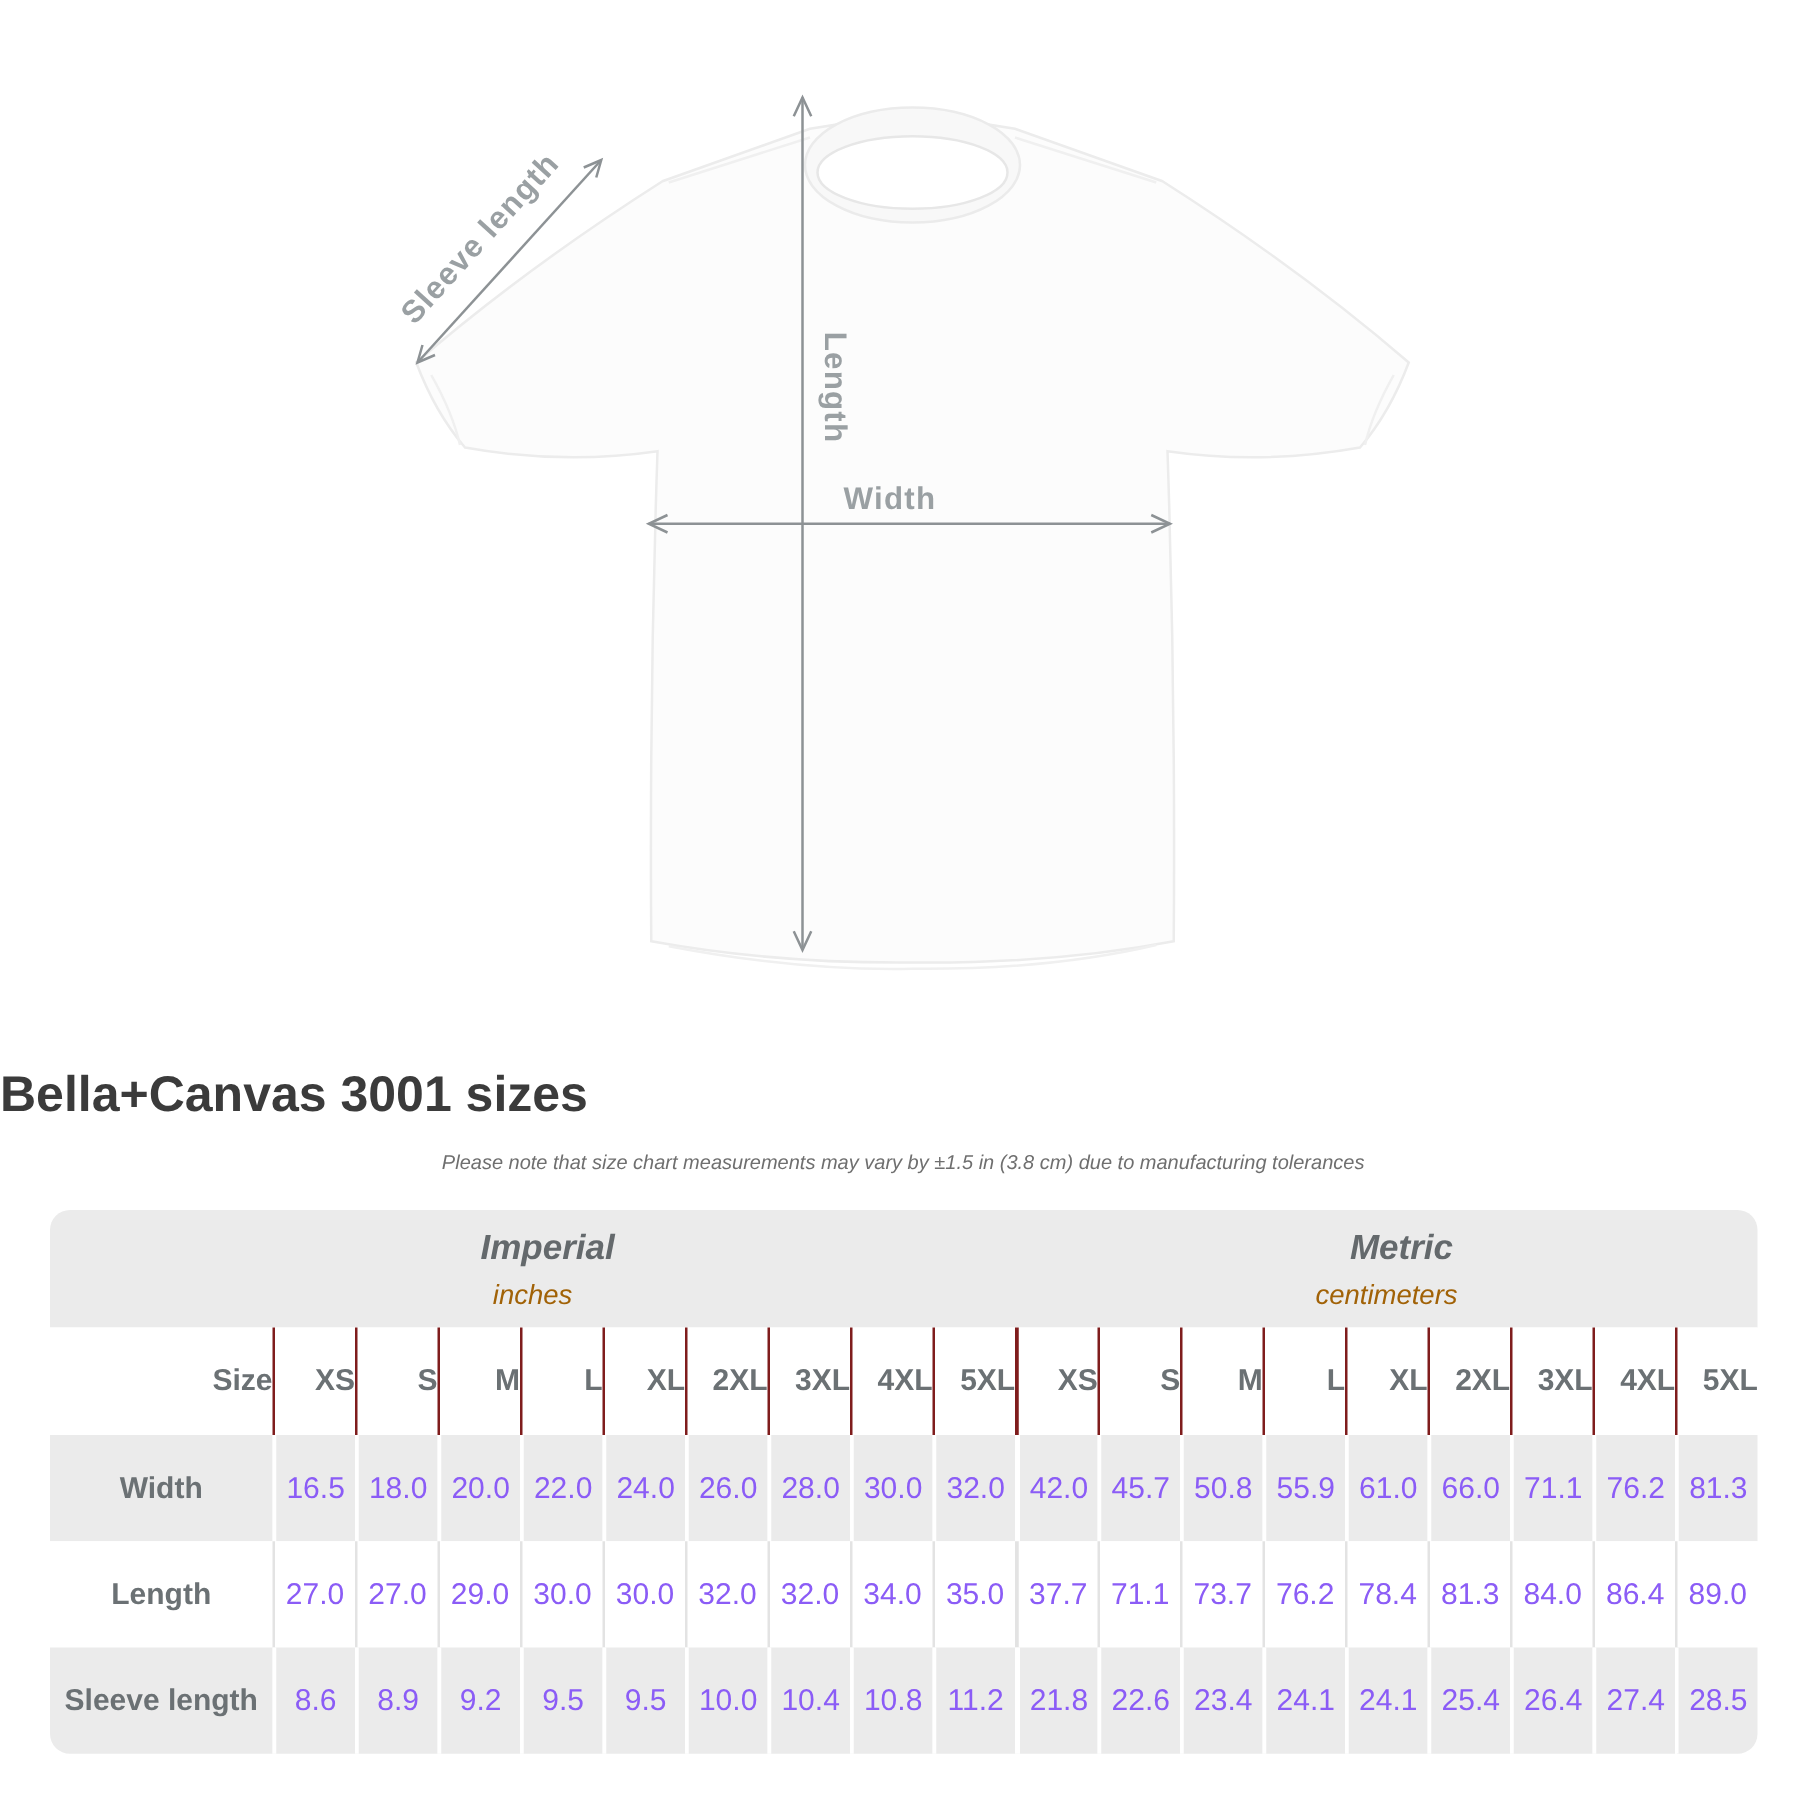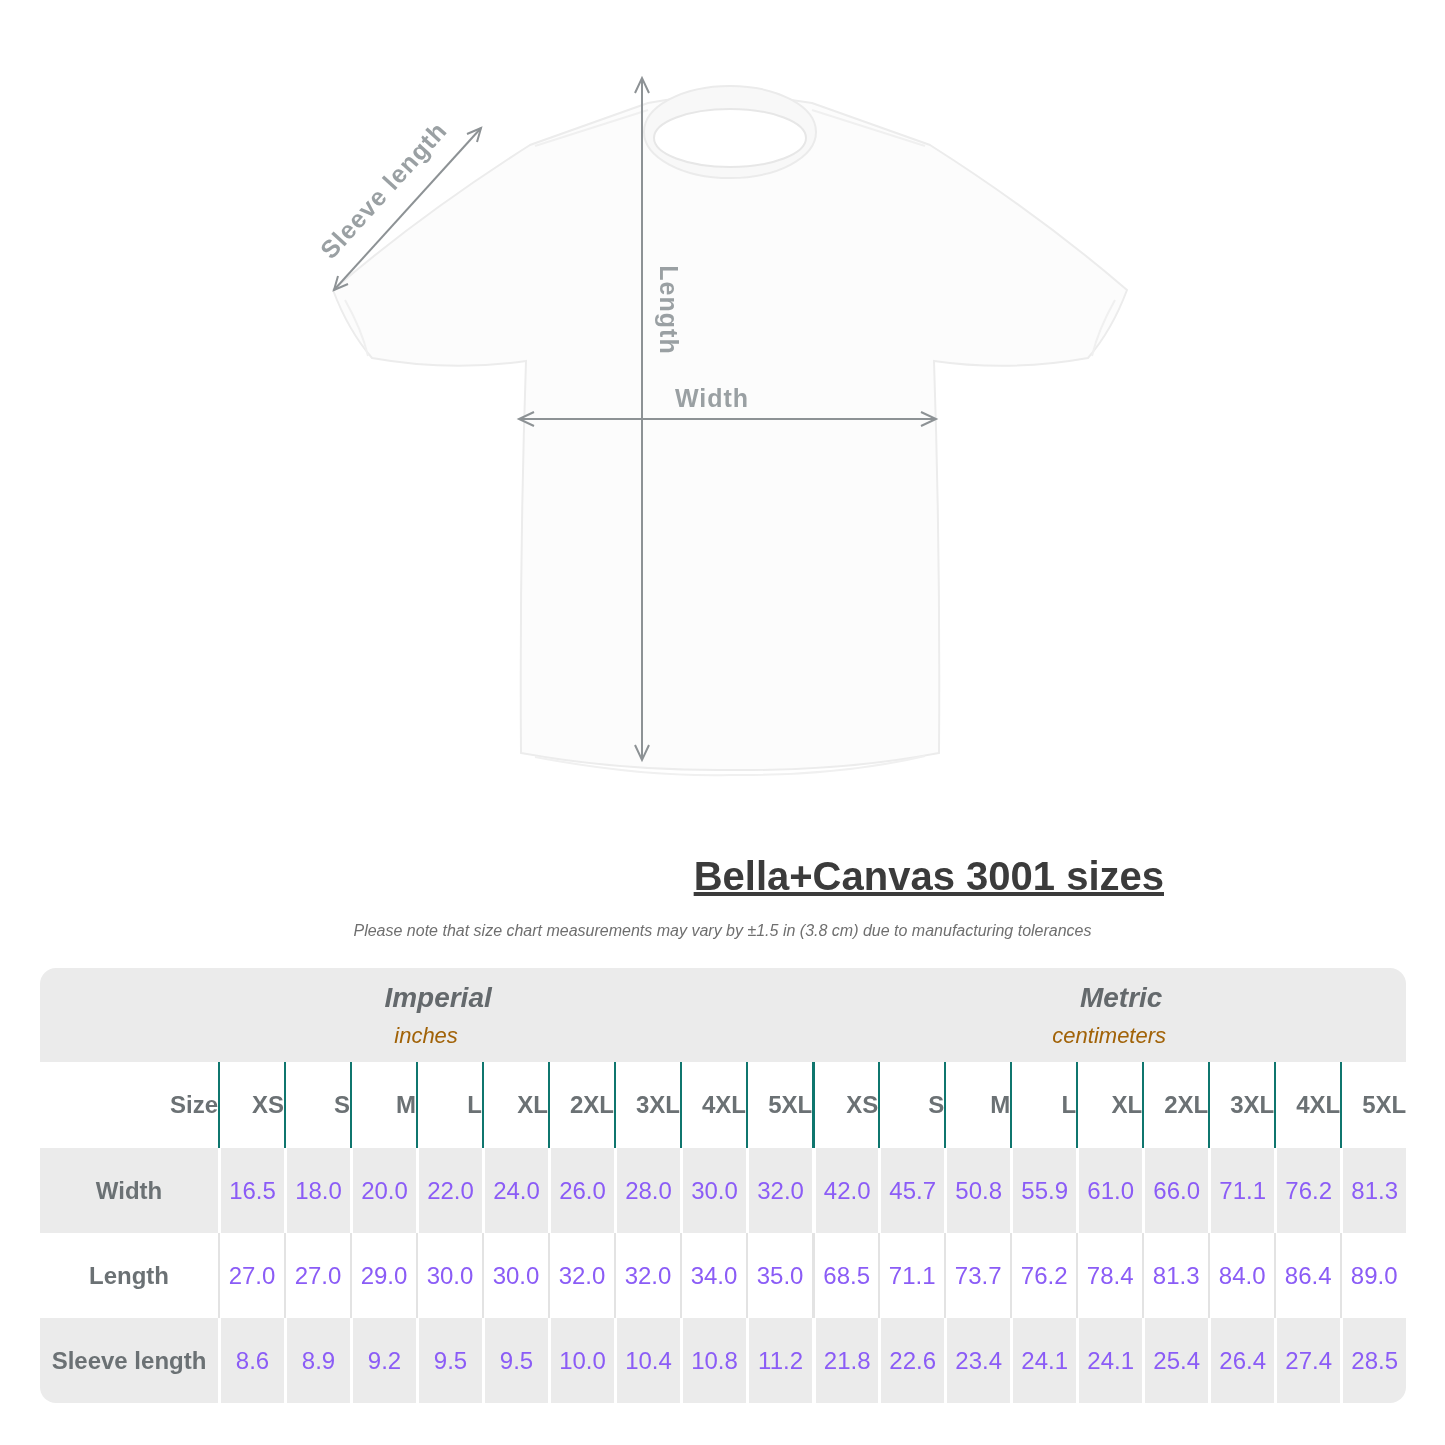--- a/index.html
+++ b/index.html
@@ -6,22 +6,22 @@
   body {
     width:1445px; height:1445px; position:relative; overflow:hidden;
     font-family:"Liberation Sans", sans-serif;
   }
   .diagram-svg { position:absolute; left:0; top:0; }
   .dlabel {
     font-family:"Liberation Sans", sans-serif;
     font-size:25px; font-weight:bold; fill:#9aa0a3; letter-spacing:1px;
   }
   .page-title {
-    position:absolute; top:854px; left:0; width:1164px; text-align:right;
-    font-size:40px; font-weight:bold; color:#3b3b3b;text-decoration:underline;
+    position:absolute; top:854px; left:0; width:1164px; text-align:left;
+    font-size:40px; font-weight:bold; color:#3b3b3b;
   }
   .page-subtitle {
     position:absolute; top:922px; left:0; width:1445px; text-align:center;
     font-size:16px; font-style:italic; color:#6f6f6f;
   }
   table.size-chart {
     position:absolute; top:968px; left:40px; width:1366px;
     table-layout:fixed; border-collapse:separate; border-spacing:0;
   }
   col.c-label { width:178px; }
@@ -32,21 +32,21 @@
   }
   tr.r-units td:first-child { border-top-left-radius:16px; }
   tr.r-units td:last-child  { border-top-right-radius:16px; }
   .unit-name { font-size:28px; font-weight:bold; font-style:italic; color:#64696c;margin-left:24px; }
   .unit-sub  { font-size:22px; font-style:italic; color:#a16207; margin-top:9px; }
   tr.r-sizes th {
     background:#ffffff; height:86px; padding:0;
     font-size:24px; font-weight:bold; color:#6b7174;
     text-align:right; vertical-align:middle;
   }
-  tr.r-sizes th.sz { border-left:2px solid #0f766e; }
+  tr.r-sizes th.sz { border-left:2px solid #7f1d1d; }
   tr.r-sizes th.sz.grp { border-left-width:3px; }
   tr.r-data th.lbl {
     height:85px; padding:0; font-size:24px; font-weight:bold; color:#6b7174;
     text-align:center; vertical-align:middle; background:#ffffff;
   }
   tr.r-data td.val {
     height:85px; padding:0; font-size:24px; color:#8b5cf6;
     text-align:center; vertical-align:middle; background:#ffffff;
   }
   tr.gray th.lbl, tr.gray td.val { background:#ebebeb; }
@@ -178,21 +178,21 @@
 
     <td class="val">27.0</td>
         <td class="val">27.0</td>
         <td class="val">29.0</td>
         <td class="val">30.0</td>
         <td class="val">30.0</td>
         <td class="val">32.0</td>
         <td class="val">32.0</td>
         <td class="val">34.0</td>
         <td class="val">35.0</td>
-        <td class="val grp">68.5</td>
+        <td class="val grp">37.7</td>
         <td class="val">71.1</td>
         <td class="val">73.7</td>
         <td class="val">76.2</td>
         <td class="val">78.4</td>
         <td class="val">81.3</td>
         <td class="val">84.0</td>
         <td class="val">86.4</td>
         <td class="val">89.0</td>
       </tr>
     <tr class="r-data gray r-sleeve">

